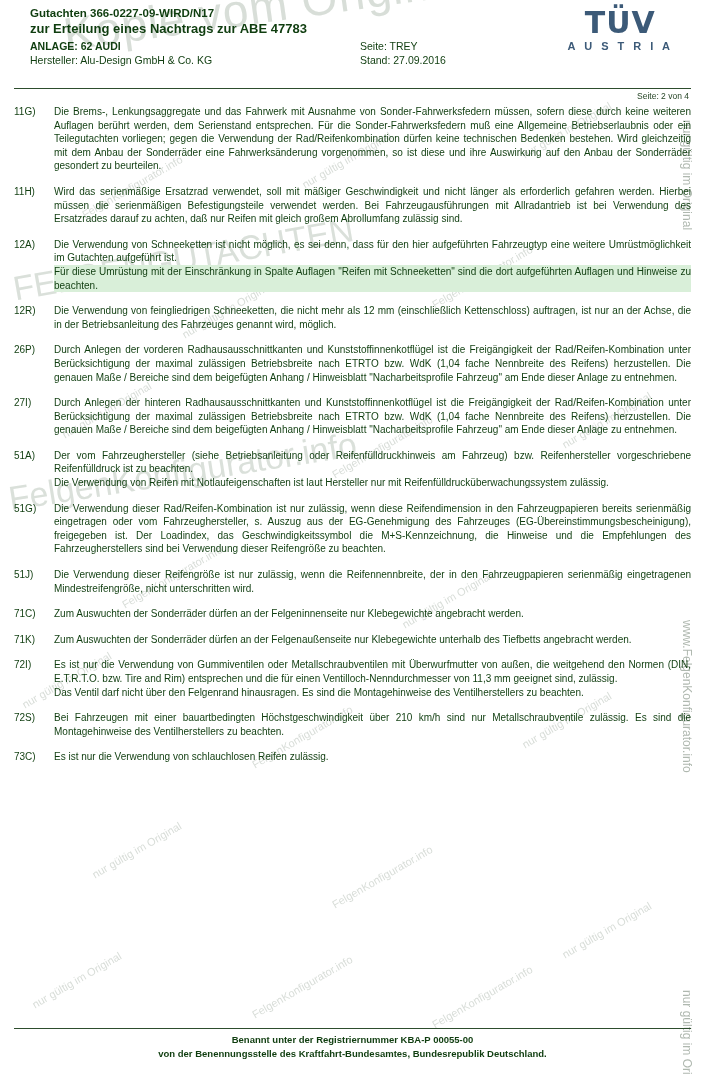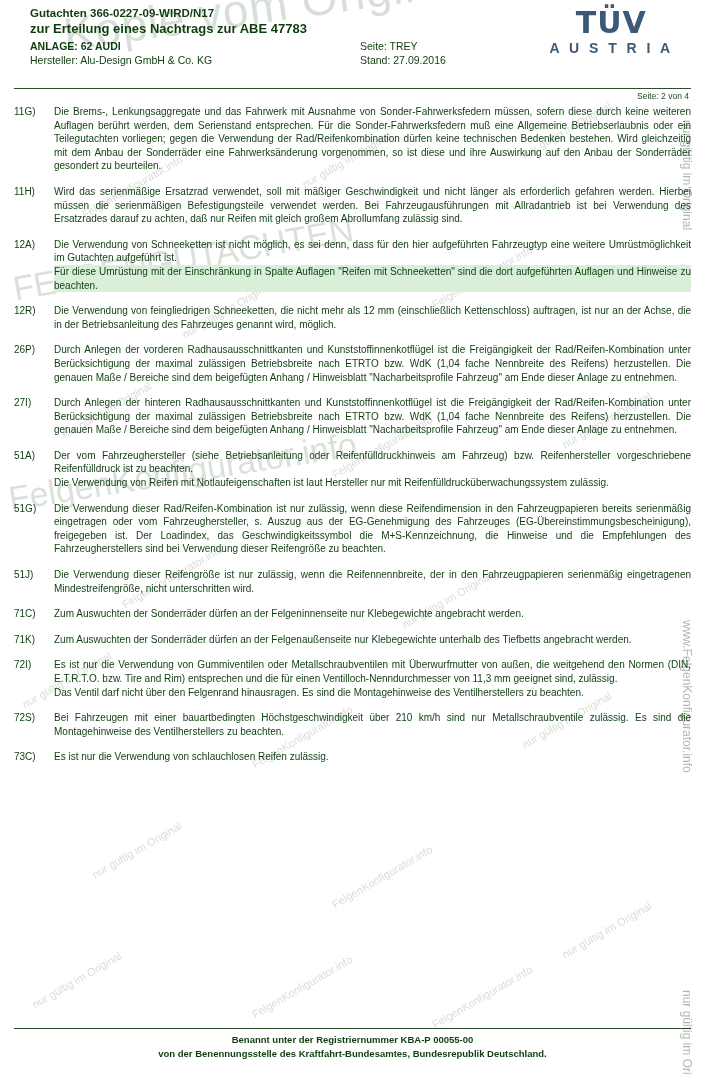--- a/index.html
+++ b/index.html
@@ -91,21 +91,21 @@
     z-index: 9;
   }
   .tuv .mark {
     font-size: 30px;
     font-weight: bold;
     letter-spacing: 1px;
     line-height: 30px;
     font-family: "DejaVu Sans", sans-serif;
   }
   .tuv .austria {
-    font-size: 14px;
+    font-size: 11px;
     letter-spacing: 3px;
     font-weight: bold;
     margin-top: 2px;
   }
 
   .rule {
     position: absolute;
     left: 14px;
     width: 677px;
     border-top: 1px solid #2d4d2d;

